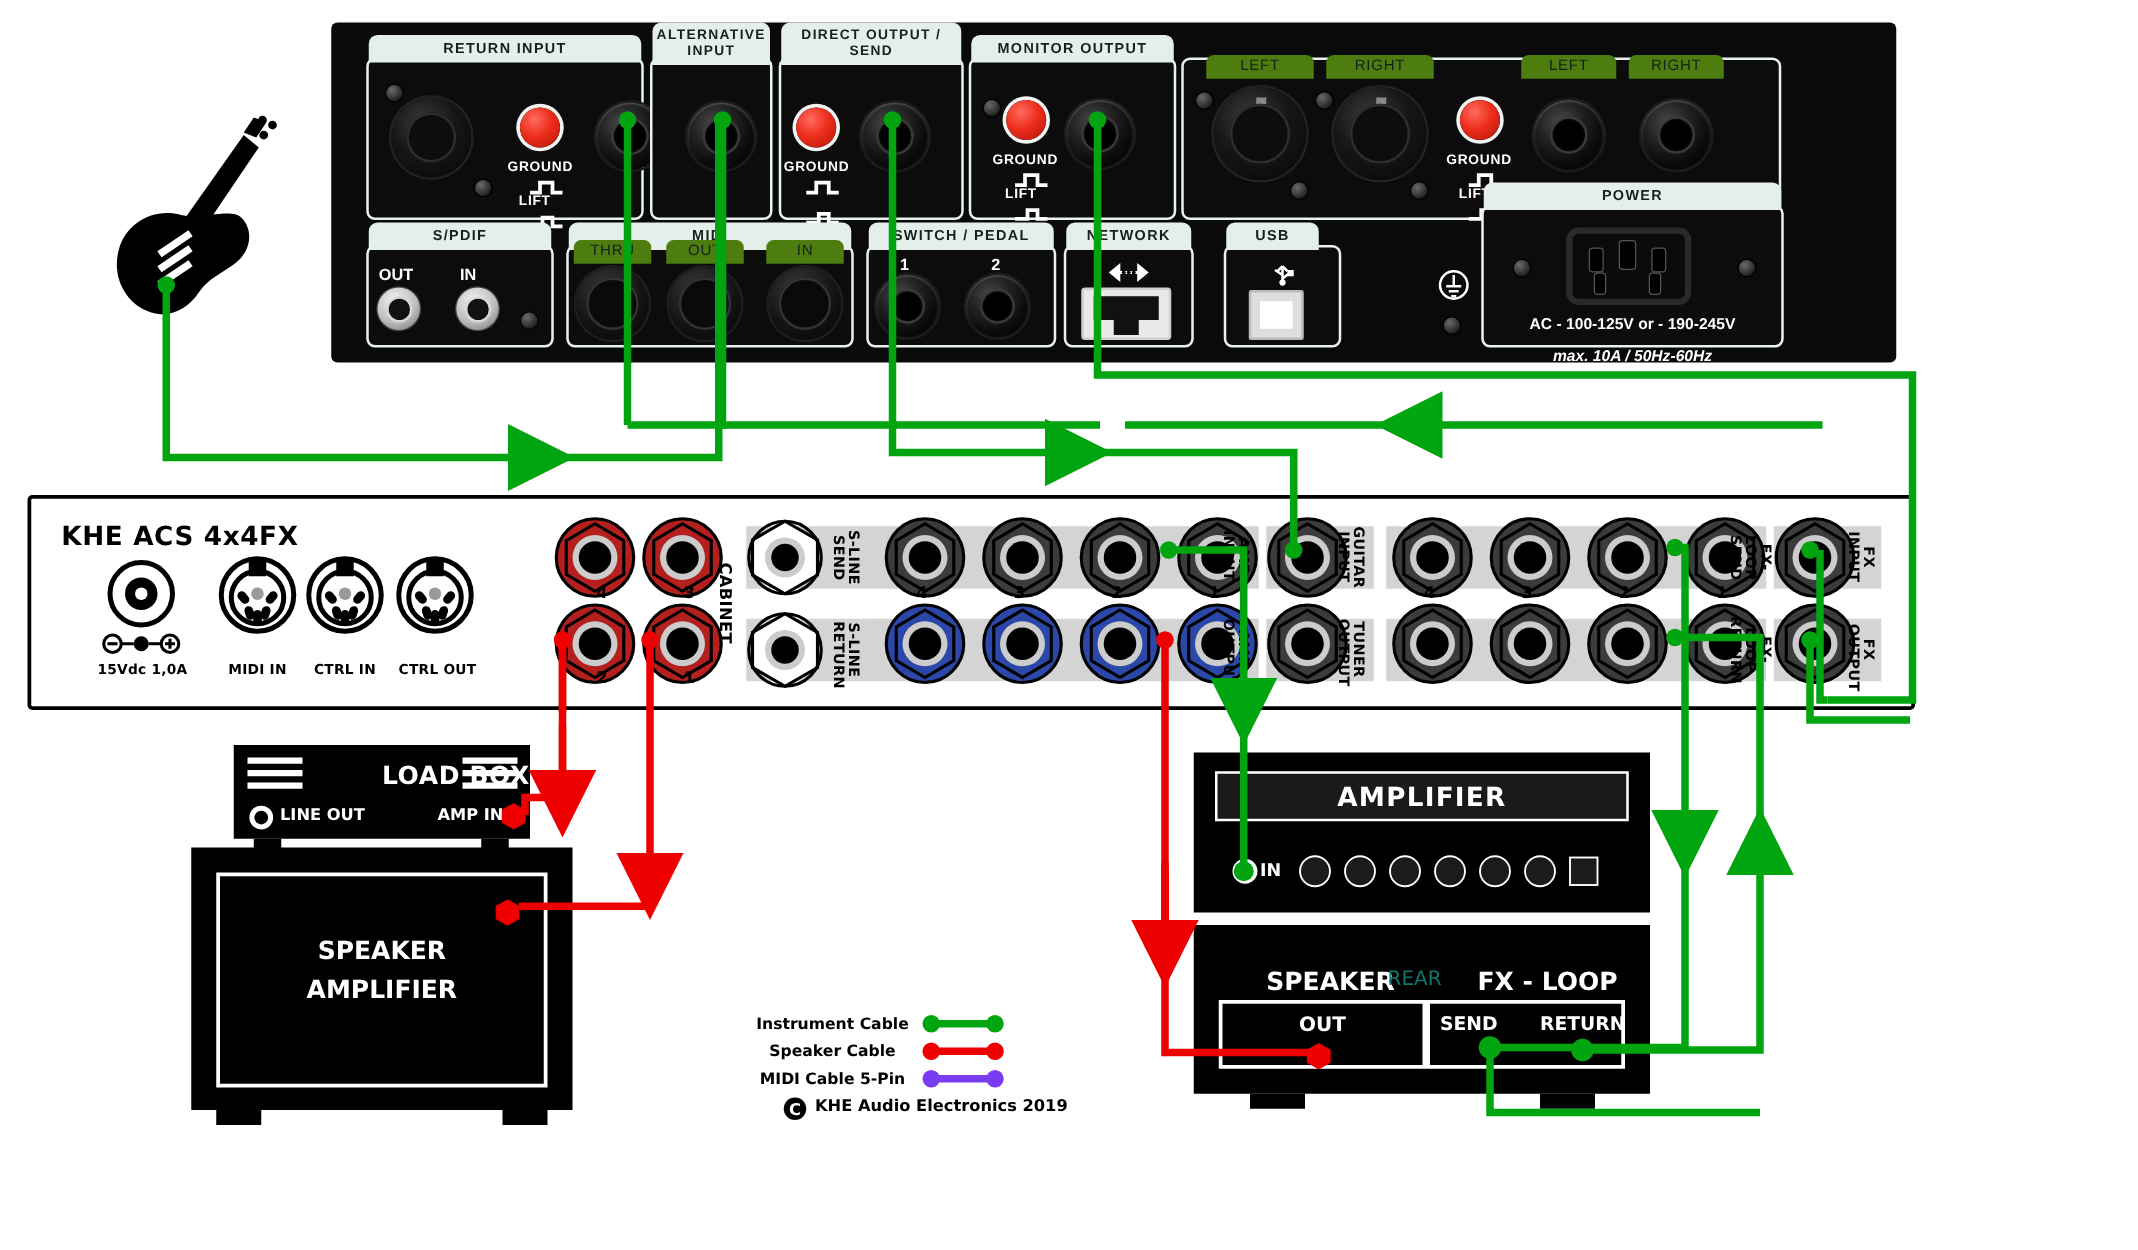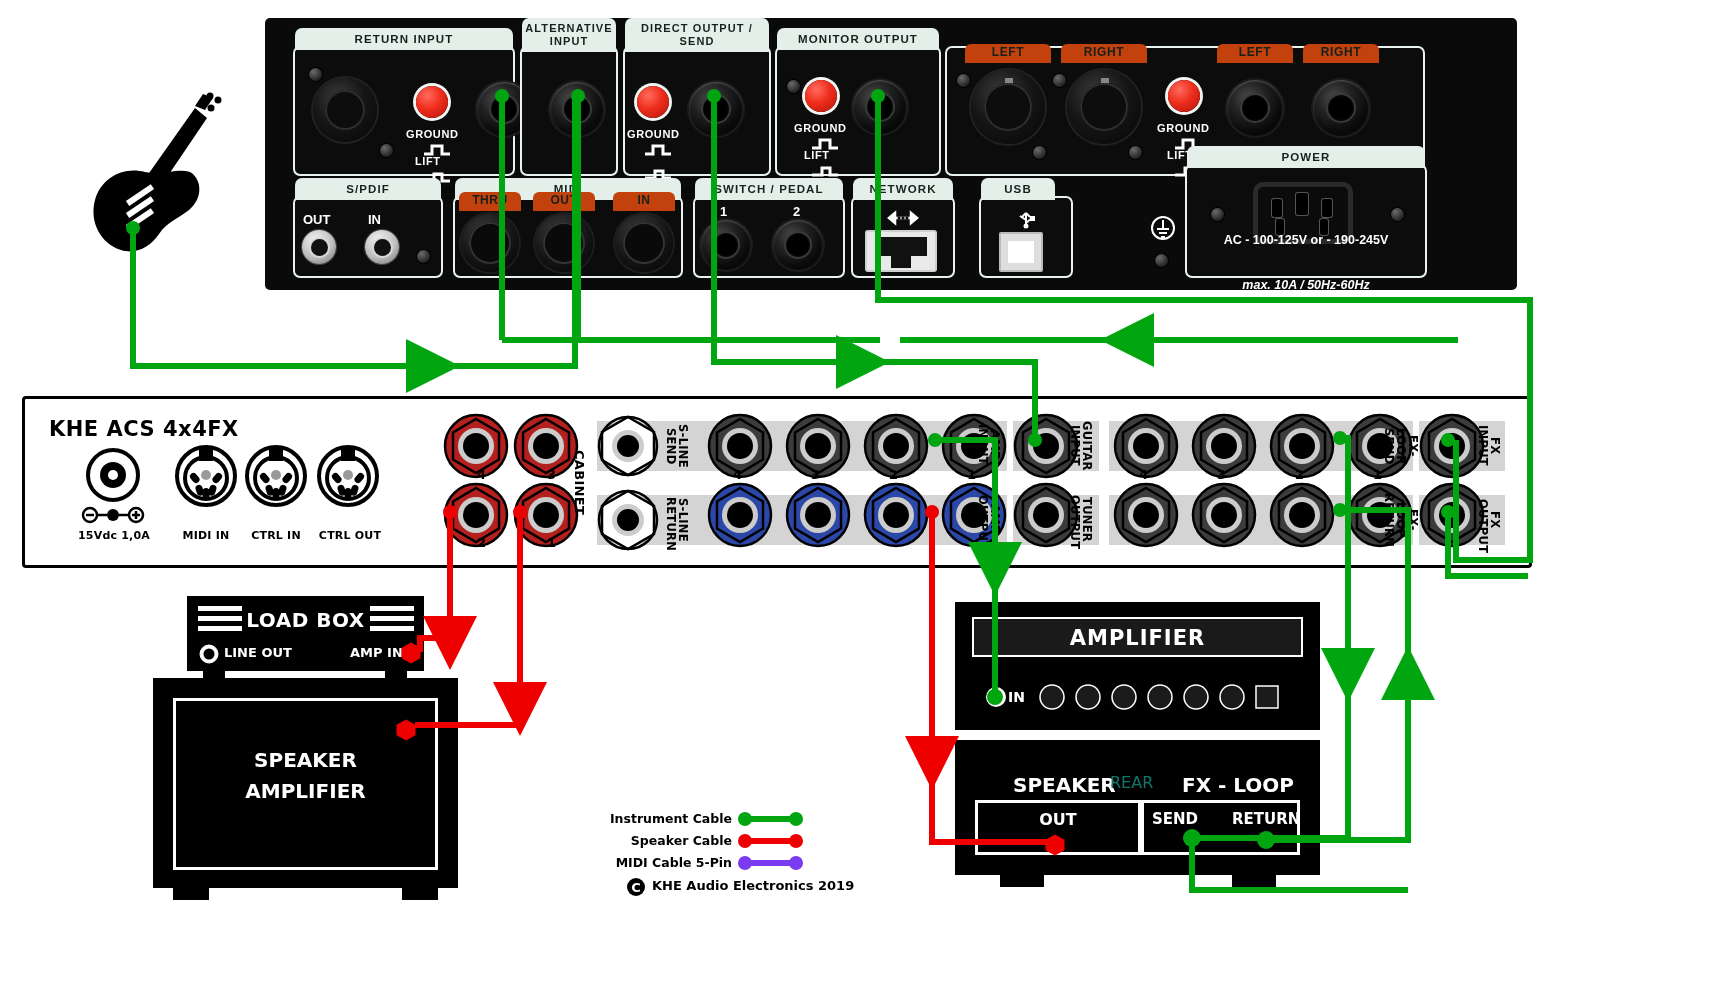--- a/index.html
+++ b/index.html
@@ -13,22 +13,22 @@
 
   
   #amp-panel { left:265px; top:18px; width:1252px; height:272px;
                background:#0a0a0a; border-radius:5px; }
   .sec { position:absolute; background:#0c0c0c; border:2px solid #e8f2ee; border-radius:7px; }
   .sec-tab { position:absolute; background:#e4efea; color:#16201c;
              font-size:11.5px; font-weight:700; letter-spacing:1.1px;
              text-align:center; border-radius:7px 7px 0 0; padding-top:4px;
              height:22px; line-height:15px; }
   .sec-tab.two { height:34px; line-height:13px; padding-top:4px; font-size:11px;}
-  .sub-tab { position:absolute; background:#c2410c; color:#16201c; font-size:12px;
-             font-weight:700; letter-spacing:.6px; text-align:center;
+  .sub-tab { position:absolute; background:#4d7c0f; color:#16201c; font-size:12px;
+             font-weight:400; letter-spacing:.6px; text-align:center;
              border-radius:6px 6px 0 0; height:19px; line-height:17px; }
 
   
   .jack { position:absolute; border-radius:50%;
           background:radial-gradient(circle at 38% 32%, #4a4a4a 0%, #222 34%, #0b0b0b 64%, #000 100%);
           box-shadow:0 0 0 2px #1c1c1c, 0 1px 2px rgba(255,255,255,.25) inset; }
   .jack::after { content:""; position:absolute; border-radius:50%;
           background:radial-gradient(circle at 50% 50%, #000 0%, #000 60%, #2b2b2b 100%);
           left:26%; top:26%; width:48%; height:48%;
           box-shadow:0 0 0 2px #3a3a3a; }
@@ -88,21 +88,21 @@
   .acs-txt { position:absolute; font-size:11px; font-weight:800; color:#000;
              text-align:center; font-family:"DejaVu Sans", sans-serif; letter-spacing:.2px;}
 
   
   .blackbox { position:absolute; background:#000; }
   .boxtxt { position:absolute; color:#fff; font-weight:800;
             font-family:"DejaVu Sans", sans-serif; }
 
   
   .leg-txt { position:absolute; font-size:12.5px; font-weight:800; color:#000;
-             text-align:right; font-family:"DejaVu Sans", sans-serif;}
+             text-align:center; font-family:"DejaVu Sans", sans-serif;}
   #copyright { position:absolute; font-size:13px; font-weight:800; color:#000;
                font-family:"DejaVu Sans", sans-serif; }
 
   svg { position:absolute; left:0; top:0; overflow:visible; }
 </style>
 </head>
 <body>
 
 <div id="stage">
 
@@ -295,21 +295,21 @@
     <div class="sec-tab" style="left:922px; top:128px; width:238px;">POWER</div>
     <div class="screw" style="left:946px; top:190px;"></div>
     <div class="screw" style="left:1126px; top:190px;"></div>
     <div class="iec" style="left:988px; top:164px; width:100px; height:62px;">
       <div class="hole" style="left:14px; top:12px; width:10px; height:18px;"></div>
       <div class="hole" style="left:38px; top:6px; width:12px; height:22px;"></div>
       <div class="hole" style="left:64px; top:12px; width:10px; height:18px;"></div>
       <div class="hole" style="left:18px; top:32px; width:8px; height:16px;"></div>
       <div class="hole" style="left:62px; top:32px; width:8px; height:16px;"></div>
     </div>
-    <div class="white-txt" style="left:936px; top:215px; width:210px; text-align:center; font-size:12.5px;">AC - 100-125V or - 190-245V</div>
+    <div class="white-txt" style="left:936px; top:234px; width:210px; text-align:center; font-size:12.5px;">AC - 100-125V or - 190-245V</div>
     <div class="white-txt" style="left:936px; top:260px; width:210px; text-align:center; font-size:12.5px;font-style:italic;">max. 10A  / 50Hz-60Hz</div>
   </div>
 
   <div id="acs" class="abs">
     <div id="acs-title">KHE ACS 4x4FX</div>
 
     <svg width="56" height="56" style="left:60px; top:48px;">
       <circle cx="28" cy="28" r="25" fill="#fff" stroke="#000" stroke-width="4"></circle>
       <circle cx="28" cy="28" r="13" fill="#000"></circle>
       <circle cx="28" cy="28" r="5" fill="#fff"></circle>
@@ -579,21 +579,21 @@
   <svg width="44" height="26" style="left:198px; top:606px;">
     <rect x="0" y="0" width="44" height="5" fill="#fff"></rect>
       <rect x="0" y="10" width="44" height="5" fill="#fff"></rect>
       <rect x="0" y="20" width="44" height="5" fill="#fff"></rect>
   </svg>
   <svg width="44" height="26" style="left:370px; top:606px;">
     <rect x="0" y="0" width="44" height="5" fill="#fff"></rect>
       <rect x="0" y="10" width="44" height="5" fill="#fff"></rect>
       <rect x="0" y="20" width="44" height="5" fill="#fff"></rect>
   </svg>
-  <div class="boxtxt" style="left:187px; top:608px; width:237px; text-align:center; font-size:20px; letter-spacing:.5px;">LOAD BOX</div>
+  <div class="boxtxt" style="left:187px; top:608px; width:237px; text-align:right; font-size:20px; letter-spacing:.5px;">LOAD BOX</div>
   <svg width="20" height="20" style="left:199px; top:644px;">
     <circle cx="10" cy="10" r="9" fill="#fff" stroke="#fff" stroke-width="1"></circle>
     <circle cx="10" cy="10" r="5.5" fill="#000"></circle>
   </svg>
   <div class="boxtxt" style="left:224px; top:645px; font-size:13px;">LINE OUT</div>
   <div class="boxtxt" style="left:350px; top:645px; font-size:13px;">AMP IN</div>
   <div class="blackbox" style="left:203px; top:671px; width:22px; height:10px;"></div>
   <div class="blackbox" style="left:385px; top:671px; width:22px; height:10px;"></div>
 
   <div class="blackbox" style="left:153px; top:678px; width:305px; height:210px;"></div>

